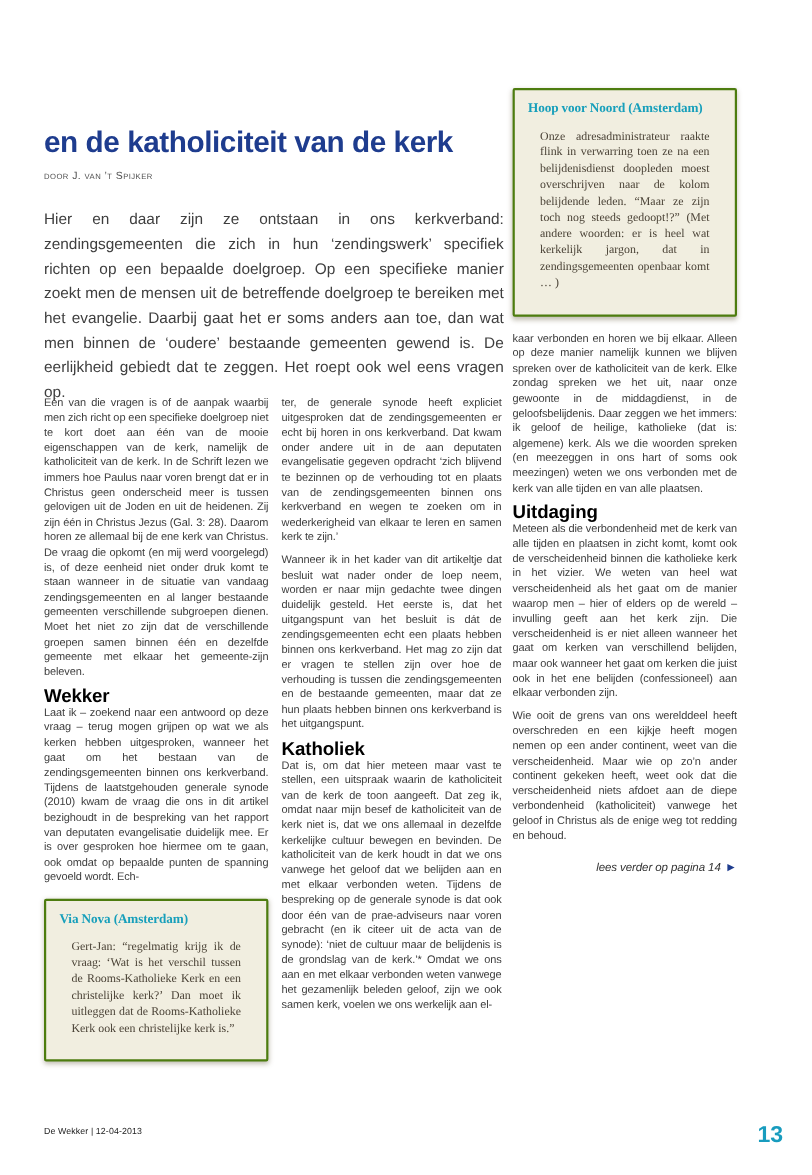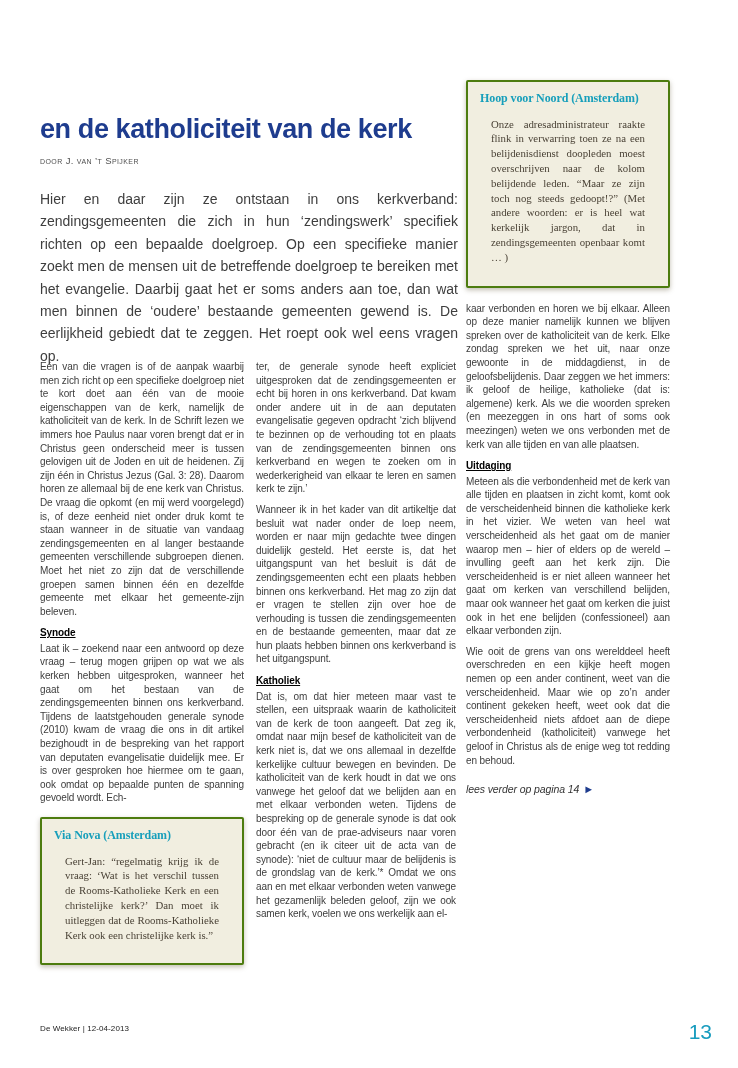--- a/index.html
+++ b/index.html
@@ -12,54 +12,54 @@
   
   .intro{position:absolute;left:40px;top:188px;width:418px;margin:0;
          font-size:14px;line-height:22.4px;color:#3e3e3e;text-align:justify;}
   
   .col{position:absolute;top:360px;font-size:10px;line-height:13.6px;color:#3d3d3d;
        text-align:justify;letter-spacing:-0.1px;}
   .col p{margin:0 0 7px 0;}
   .col1{left:40px;width:204px;}
   .col2{left:256px;width:200px;}
   .col3{left:466px;width:204px;top:80px;}
-  .section-heading{margin:8px 0 2px 0;font-size:10px;font-weight:bold;color:#000;text-align:left;text-decoration:underline;}
+  .section-heading{margin:8px 0 2px 0;font-size:17px;font-weight:bold;color:#000;text-align:left;}
   
   .quote-box{background:#f1eee0;border:2px solid #4d7c0f;box-shadow:0 2px 5px rgba(100,90,60,0.40);
              padding:9px 12px 10px 12px;margin-top:12px;border-radius:2px;}
   .quote-box h4{margin:1px 0 6px 0;font-family:"Liberation Serif",serif;font-size:12px;
                 font-weight:bold;color:#179fbb;text-align:left;}
   .quote-box p{margin:11px;font-family:"Liberation Serif",serif;font-size:10.8px;line-height:14.8px;
                color:#4a4236;text-align:justify;letter-spacing:0;}
   .box-top{margin-top:0;margin-bottom:14px;}
   
   .pull-quote{margin:18px 0 16px 0;font-family:"Liberation Serif",serif;font-weight:bold;
               font-size:16px;line-height:25px;color:#1e3c8e;text-align:center;letter-spacing:0;}
   
-  .continue-note{margin-top:16px;text-align:left;font-size:10.5px;font-style:italic;color:#333;}
+  .continue-note{margin-top:16px;text-align:right;font-size:10.5px;font-style:italic;color:#333;}
   .continue-note .arrow{font-style:normal;color:#1e3c8e;font-size:11px;margin-left:4px;}
   
   .footer-pub{position:absolute;left:40px;top:1024px;font-size:8px;color:#222;letter-spacing:0.1px;}
-  .page-number{position:absolute;right:26px;top:1020px;font-size:21px;font-weight:normal;color:#189cbe;}
+  .page-number{position:absolute;right:26px;top:1020px;font-size:21px;font-weight:bold;color:#189cbe;}
 </style>
 </head>
 <body>
 
 <div class="page">
 
   <header class="title-block">
     <h1 class="title"><br><span>en de katholiciteit van de kerk</span></h1>
     <div class="byline">door J. van ’t Spijker</div>
   </header>
 
   <p class="intro">Hier en daar zijn ze ontstaan in ons kerkverband: zendingsgemeenten die zich in hun ‘zendingswerk’ specifiek richten op een bepaalde doelgroep. Op een specifieke manier zoekt men de mensen uit de betreffende doelgroep te bereiken met het evangelie. Daarbij gaat het er soms anders aan toe, dan wat men binnen de ‘oudere’ bestaande gemeenten gewend is. De eerlijkheid gebiedt dat te zeggen. Het roept ook wel eens vragen op.</p>
 
   <section class="col col1">
     <p>Eén van die vragen is of de aanpak waarbij men zich richt op een specifieke doelgroep niet te kort doet aan één van de mooie eigenschappen van de kerk, namelijk de katholiciteit van de kerk. In de Schrift lezen we immers hoe Paulus naar voren brengt dat er in Christus geen onderscheid meer is tussen gelovigen uit de Joden en uit de heidenen. Zij zijn één in Christus Jezus (Gal. 3: 28). Daarom horen ze allemaal bij de ene kerk van Christus. De vraag die opkomt (en mij werd voorgelegd) is, of deze eenheid niet onder druk komt te staan wanneer in de situatie van vandaag zendingsgemeenten en al langer bestaande gemeenten verschillende subgroepen dienen. Moet het niet zo zijn dat de verschillende groepen samen binnen één en dezelfde gemeente met elkaar het gemeente-zijn beleven.</p>
-    <h3 class="section-heading">Synode</h3>
+    <h3 class="section-heading">Wekker</h3>
     <p>Laat ik – zoekend naar een antwoord op deze vraag – terug mogen grijpen op wat we als kerken hebben uitgesproken, wanneer het gaat om het bestaan van de zendingsgemeenten binnen ons kerkverband. Tijdens de laatstgehouden generale synode (2010) kwam de vraag die ons in dit artikel bezighoudt in de bespreking van het rapport van deputaten evangelisatie duidelijk mee. Er is over gesproken hoe hiermee om te gaan, ook omdat op bepaalde punten de spanning gevoeld wordt. Ech-</p>
     <aside class="quote-box">
       <h4>Via Nova (Amsterdam)</h4>
       <p>Gert-Jan: “regelmatig krijg ik de vraag: ‘Wat is het verschil tussen de Rooms-Katholieke Kerk en een christelijke kerk?’ Dan moet ik uitleggen dat de Rooms-Katholieke Kerk ook een christelijke kerk is.”</p>
     </aside>
   </section>
 
   <section class="col col2">
     <p>ter, de generale synode heeft expliciet uitgesproken dat de zendingsgemeenten er echt bij horen in ons kerkverband. Dat kwam onder andere uit in de aan deputaten evangelisatie gegeven opdracht ‘zich blijvend te bezinnen op de verhouding tot en plaats van de zendingsgemeenten binnen ons kerkverband en wegen te zoeken om in wederkerigheid van elkaar te leren en samen kerk te zijn.’</p>
     <p>Wanneer ik in het kader van dit artikeltje dat besluit wat nader onder de loep neem, worden er naar mijn gedachte twee dingen duidelijk gesteld. Het eerste is, dat het uitgangspunt van het besluit is dát de zendingsgemeenten echt een plaats hebben binnen ons kerkverband. Het mag zo zijn dat er vragen te stellen zijn over hoe de verhouding is tussen die zendingsgemeenten en de bestaande gemeenten, maar dat ze hun plaats hebben binnen ons kerkverband is het uitgangspunt.</p>

